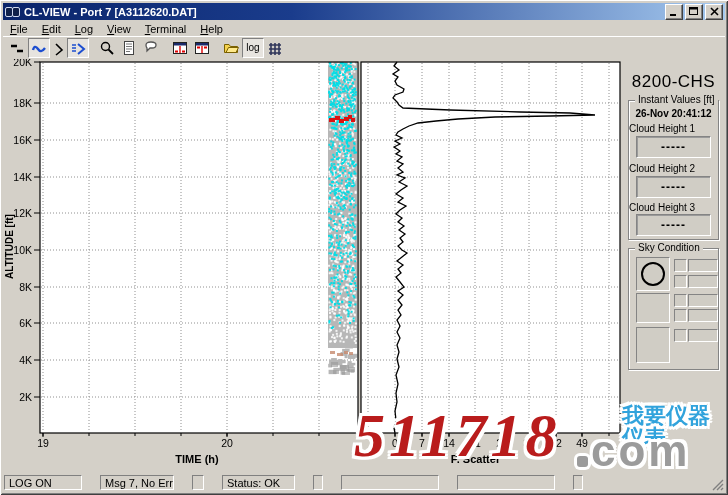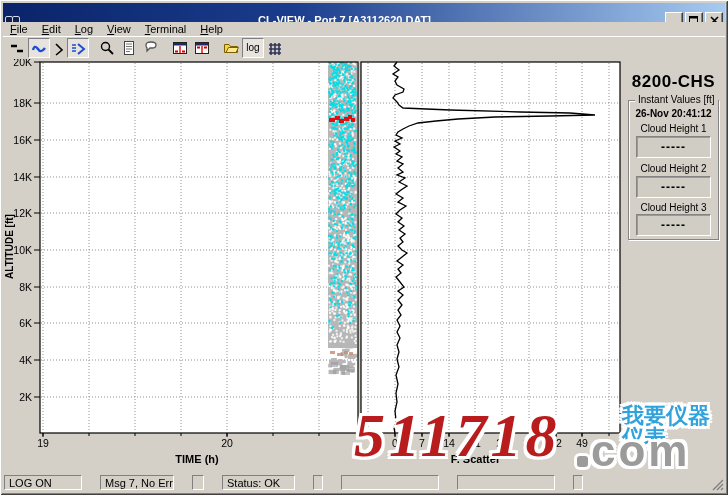--- a/index.html
+++ b/index.html
@@ -1,22 +1,22 @@
 <!DOCTYPE html>
 <html><head>
 <meta charset="utf-8">
 <style>
   html,body{margin:0;padding:0;}
   body{width:728px;height:495px;font-family:"Liberation Sans",sans-serif;background:#d4d0c8;position:relative;overflow:hidden;}
   .window{position:absolute;left:0;top:0;width:728px;height:495px;background:#d4d0c8;
     box-shadow: inset 1px 1px 0 #ffffff, inset -1px -1px 0 #404040, inset 2px 2px 0 #d4d0c8, inset -2px -2px 0 #808080;}
   
-  .titlebar{position:absolute;left:3px;top:3px;right:3px;height:34px;
+  .titlebar{position:absolute;left:3px;top:3px;right:3px;height:17px;
     background:linear-gradient(90deg,#0a246a 0%,#1a3c8c 40%,#a6caf0 100%);
-    display:flex;align-items:center;padding:0 2px;text-align:center;}
+    display:flex;align-items:center;padding:0 2px;}
   .titlebar .title{color:#fff;font-size:11px;font-weight:bold;margin-left:4px;white-space:nowrap;flex:1;}
   .appicon{width:15px;height:13px;position:relative;flex:0 0 auto;}
   .appicon span{position:absolute;width:6px;height:8px;background:#10204a;border:1px solid #cfd8ee;border-radius:2px;top:2px;}
   .appicon span:first-child{left:0;} .appicon span:last-child{left:7px;}
   .winbtns{display:flex;gap:2px;}
   .winbtn{width:16px;height:14px;background:#d4d0c8;border:1px solid;border-color:#fff #404040 #404040 #fff;
     box-shadow:inset -1px -1px 0 #808080;display:flex;align-items:center;justify-content:center;}
   .winbtn svg{display:block;}
   
   .menubar{position:absolute;left:3px;top:22px;right:3px;height:14px;display:flex;align-items:center;font-size:11px;background:#d4d0c8;z-index:6;}
@@ -29,27 +29,27 @@
   .tbtn.narrow{width:17px;}
   .tbtn.pressed{border-color:#808080 #fff #fff #808080;background:#e7e4df;}
   .tbtn svg{display:block;}
   .tsep{width:7px;height:20px;}
   .logtxt{font-size:10px;color:#000;line-height:1;}
   
   .content{position:absolute;left:3px;top:58px;width:722px;height:415px;background:#d4d0c8;overflow:hidden;z-index:0;text-decoration:underline;}
   #chart-svg{position:absolute;left:0;top:0;z-index:1;}
   
   .rightpanel{position:absolute;left:622px;top:58px;width:103px;height:415px;background:#d4d0c8;z-index:2;}
-  .device-title{position:absolute;left:0;top:14px;width:103px;text-align:center;font-size:17px;font-weight:bold;letter-spacing:0.5px;color:#000;}
+  .device-title{position:absolute;left:0;top:14px;width:103px;text-align:center;font-size:17px;font-weight:normal;letter-spacing:0.5px;color:#000;}
   .groupbox{position:absolute;border:1px solid #848484;box-shadow:inset 1px 1px 0 #fff, 1px 1px 0 #fff;}
   .groupbox .glabel{position:absolute;top:-7px;left:6px;background:#d4d0c8;font-size:10px;padding:0 3px;color:#000;white-space:nowrap;text-align:right;}
   .gb-instant{left:6px;top:42px;width:89px;height:138px;}
   .gb-sky{left:6px;top:190px;width:89px;height:120px;}
   .ts{position:absolute;left:0;width:100%;text-align:center;font-size:10px;font-weight:bold;}
-  .chlabel{position:absolute;left:0;width:100%;text-align:center;font-size:10px;}
+  .chlabel{position:absolute;left:0;width:100%;text-align:left;font-size:10px;}
   .chfield{position:absolute;left:7px;width:73px;height:20px;background:#d0cdc5;
     border:1px solid;border-color:#848484 #fff #fff #848484;box-shadow:inset 1px 1px 0 #9a9a9a;
     display:flex;align-items:center;justify-content:center;font-size:12px;font-weight:bold;letter-spacing:1px;}
   .skybox{position:absolute;background:#d0cdc5;border:1px solid;border-color:#848484 #fff #fff #848484;}
   .skybox svg{display:block;margin:2px auto;}
   .skysmall{width:11px;height:11px;}
   .skywide{width:28px;height:11px;}
   
   .statusbar{position:absolute;left:3px;right:3px;bottom:3px;height:19px;background:#d4d0c8;display:flex;align-items:center;gap:18px;padding-left:1px;z-index:6;}
   .scell{height:15px;border:1px solid;border-color:#808080 #fff #fff #808080;font-size:11px;line-height:15px;padding:0 4px;box-sizing:border-box;
@@ -1751,20 +1751,43 @@
       <span class="glabel">Instant Values [ft]</span>
       <div class="ts" style="top:7px;">26-Nov 20:41:12</div>
       <div class="chlabel" style="top:22px;">Cloud Height 1</div>
       <div class="chfield" style="top:35px;">-----</div>
       <div class="chlabel" style="top:62px;">Cloud Height 2</div>
       <div class="chfield" style="top:75px;">-----</div>
       <div class="chlabel" style="top:101px;">Cloud Height 3</div>
       <div class="chfield" style="top:113px;">-----</div>
     </div>
 
+    <div class="groupbox gb-sky">
+      <span class="glabel">Sky Condition</span>
+
+      <div class="skybox" style="left:7px;top:8px;width:32px;height:32px;">
+        <svg width="28" height="28">
+            <circle cx="14" cy="14" r="11" fill="none" stroke="#000" stroke-width="2"></circle>
+          </svg>
+      </div>
+      <div class="skybox skysmall" style="left:45px;top:10px;"></div>
+      <div class="skybox skywide" style="left:59px;top:10px;"></div>
+      <div class="skybox skysmall" style="left:45px;top:26px;"></div>
+      <div class="skybox skywide" style="left:59px;top:26px;"></div>
+
+      <div class="skybox" style="left:7px;top:44px;width:32px;height:28px;"></div>
+      <div class="skybox skysmall" style="left:45px;top:45px;"></div>
+      <div class="skybox skywide" style="left:59px;top:45px;"></div>
+      <div class="skybox skysmall" style="left:45px;top:60px;"></div>
+      <div class="skybox skywide" style="left:59px;top:60px;"></div>
+
+      <div class="skybox" style="left:7px;top:78px;width:32px;height:34px;"></div>
+      <div class="skybox skysmall" style="left:45px;top:80px;"></div>
+      <div class="skybox skywide" style="left:59px;top:80px;"></div>
+    </div>
   </div>
 
   <div class="statusbar">
     <div class="scell" style="width:78px;">LOG ON</div>
     <div class="scell" style="width:74px;">Msg 7, No Errors</div>
     <div class="scell" style="width:12px;"></div>
     <div class="scell" style="width:73px;">Status: OK</div>
     <div class="scell" style="width:8px;"></div>
     <div class="scell" style="width:98px;"></div>
     <div class="scell" style="width:98px;"></div>

